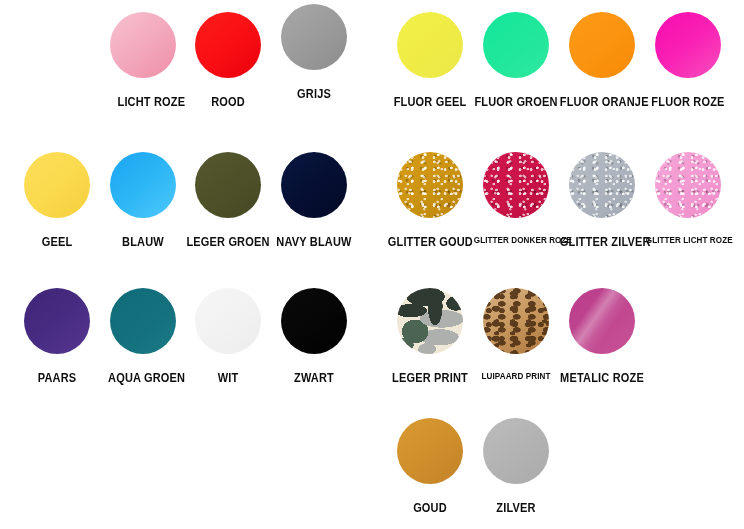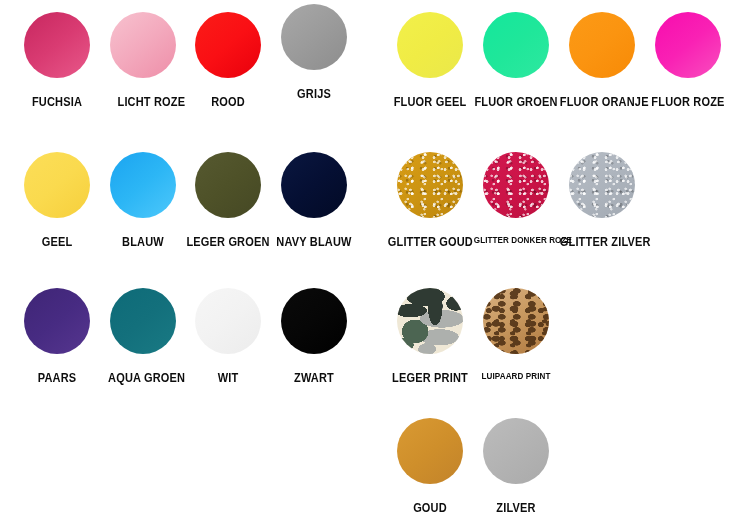--- a/index.html
+++ b/index.html
@@ -117,24 +117,20 @@
       rgba(255,255,255,0) 30%,
       rgba(255,255,255,.32) 42%,
       rgba(255,255,255,.10) 52%,
       rgba(255,255,255,0) 62%);
   }
 </style>
 </head>
 <body>
 
 <div id="board">
-    <div class="swatch-cell" style="left: 9px; top: 12px;">
-      <div class="disc" style="background: linear-gradient(140deg, rgb(199, 39, 95) 0%, rgb(217, 59, 114) 50%, rgb(232, 89, 138) 100%);"></div>
-      <span class="label">FUCHSIA</span>
-    </div>
     <div class="swatch-cell" style="left: 94.5px; top: 12px; text-align: right;">
       <div class="disc" style="background: linear-gradient(140deg, rgb(247, 194, 207) 0%, rgb(243, 169, 189) 50%, rgb(238, 142, 168) 100%);"></div>
       <span class="label">LICHT ROZE</span>
     </div>
     <div class="swatch-cell" style="left: 180px; top: 12px;">
       <div class="disc" style="background: linear-gradient(140deg, rgb(251, 28, 24) 0%, rgb(250, 15, 20) 50%, rgb(232, 0, 12) 100%);"></div>
       <span class="label">ROOD</span>
     </div>
     <div class="swatch-cell" style="left: 265.5px; top: 4px;">
       <div class="disc" style="background: linear-gradient(140deg, rgb(168, 168, 168) 0%, rgb(155, 155, 155) 50%, rgb(141, 141, 141) 100%);"></div>
@@ -193,28 +189,36 @@
       <span class="label">GLITTER GOUD</span>
     </div>
     <div class="swatch-cell" style="left: 468px; top: 152px;">
       <div class="disc glitter" style="background: linear-gradient(140deg, rgb(209, 23, 78) 0%, rgb(204, 20, 72) 50%, rgb(187, 15, 63) 100%);"></div>
       <span class="label small">GLITTER DONKER ROZE</span>
     </div>
     <div class="swatch-cell" style="left: 554px; top: 152px;">
       <div class="disc glitter" style="background: linear-gradient(140deg, rgb(182, 188, 196) 0%, rgb(173, 180, 189) 50%, rgb(162, 169, 178) 100%);"></div>
       <span class="label">GLITTER ZILVER</span>
     </div>
+    <div class="swatch-cell" style="left: 640px; top: 152px;">
+      <div class="disc glitter" style="background: linear-gradient(140deg, rgb(245, 166, 215) 0%, rgb(243, 154, 210) 50%, rgb(239, 140, 201) 100%);"></div>
+      <span class="label small">GLITTER LICHT ROZE</span>
+    </div>
     <div class="swatch-cell" style="left: 382px; top: 288px;">
       <div class="disc camo"></div>
       <span class="label">LEGER PRINT</span>
     </div>
     <div class="swatch-cell" style="left: 468px; top: 288px;">
       <div class="disc leopard"></div>
       <span class="label small">LUIPAARD PRINT</span>
     </div>
+    <div class="swatch-cell" style="left: 554px; top: 288px;">
+      <div class="disc metalic" style="background: linear-gradient(140deg, rgb(185, 60, 139) 0%, rgb(192, 70, 143) 50%, rgb(200, 83, 150) 100%);"></div>
+      <span class="label">METALIC ROZE</span>
+    </div>
     <div class="swatch-cell" style="left: 382px; top: 418px;">
       <div class="disc" style="background: linear-gradient(140deg, rgb(217, 154, 51) 0%, rgb(207, 143, 43) 50%, rgb(194, 131, 42) 100%);"></div>
       <span class="label">GOUD</span>
     </div>
     <div class="swatch-cell" style="left: 468px; top: 418px;">
       <div class="disc" style="background: linear-gradient(140deg, rgb(188, 188, 188) 0%, rgb(179, 179, 179) 50%, rgb(170, 170, 170) 100%);"></div>
       <span class="label">ZILVER</span>
     </div>
   </div>
 

